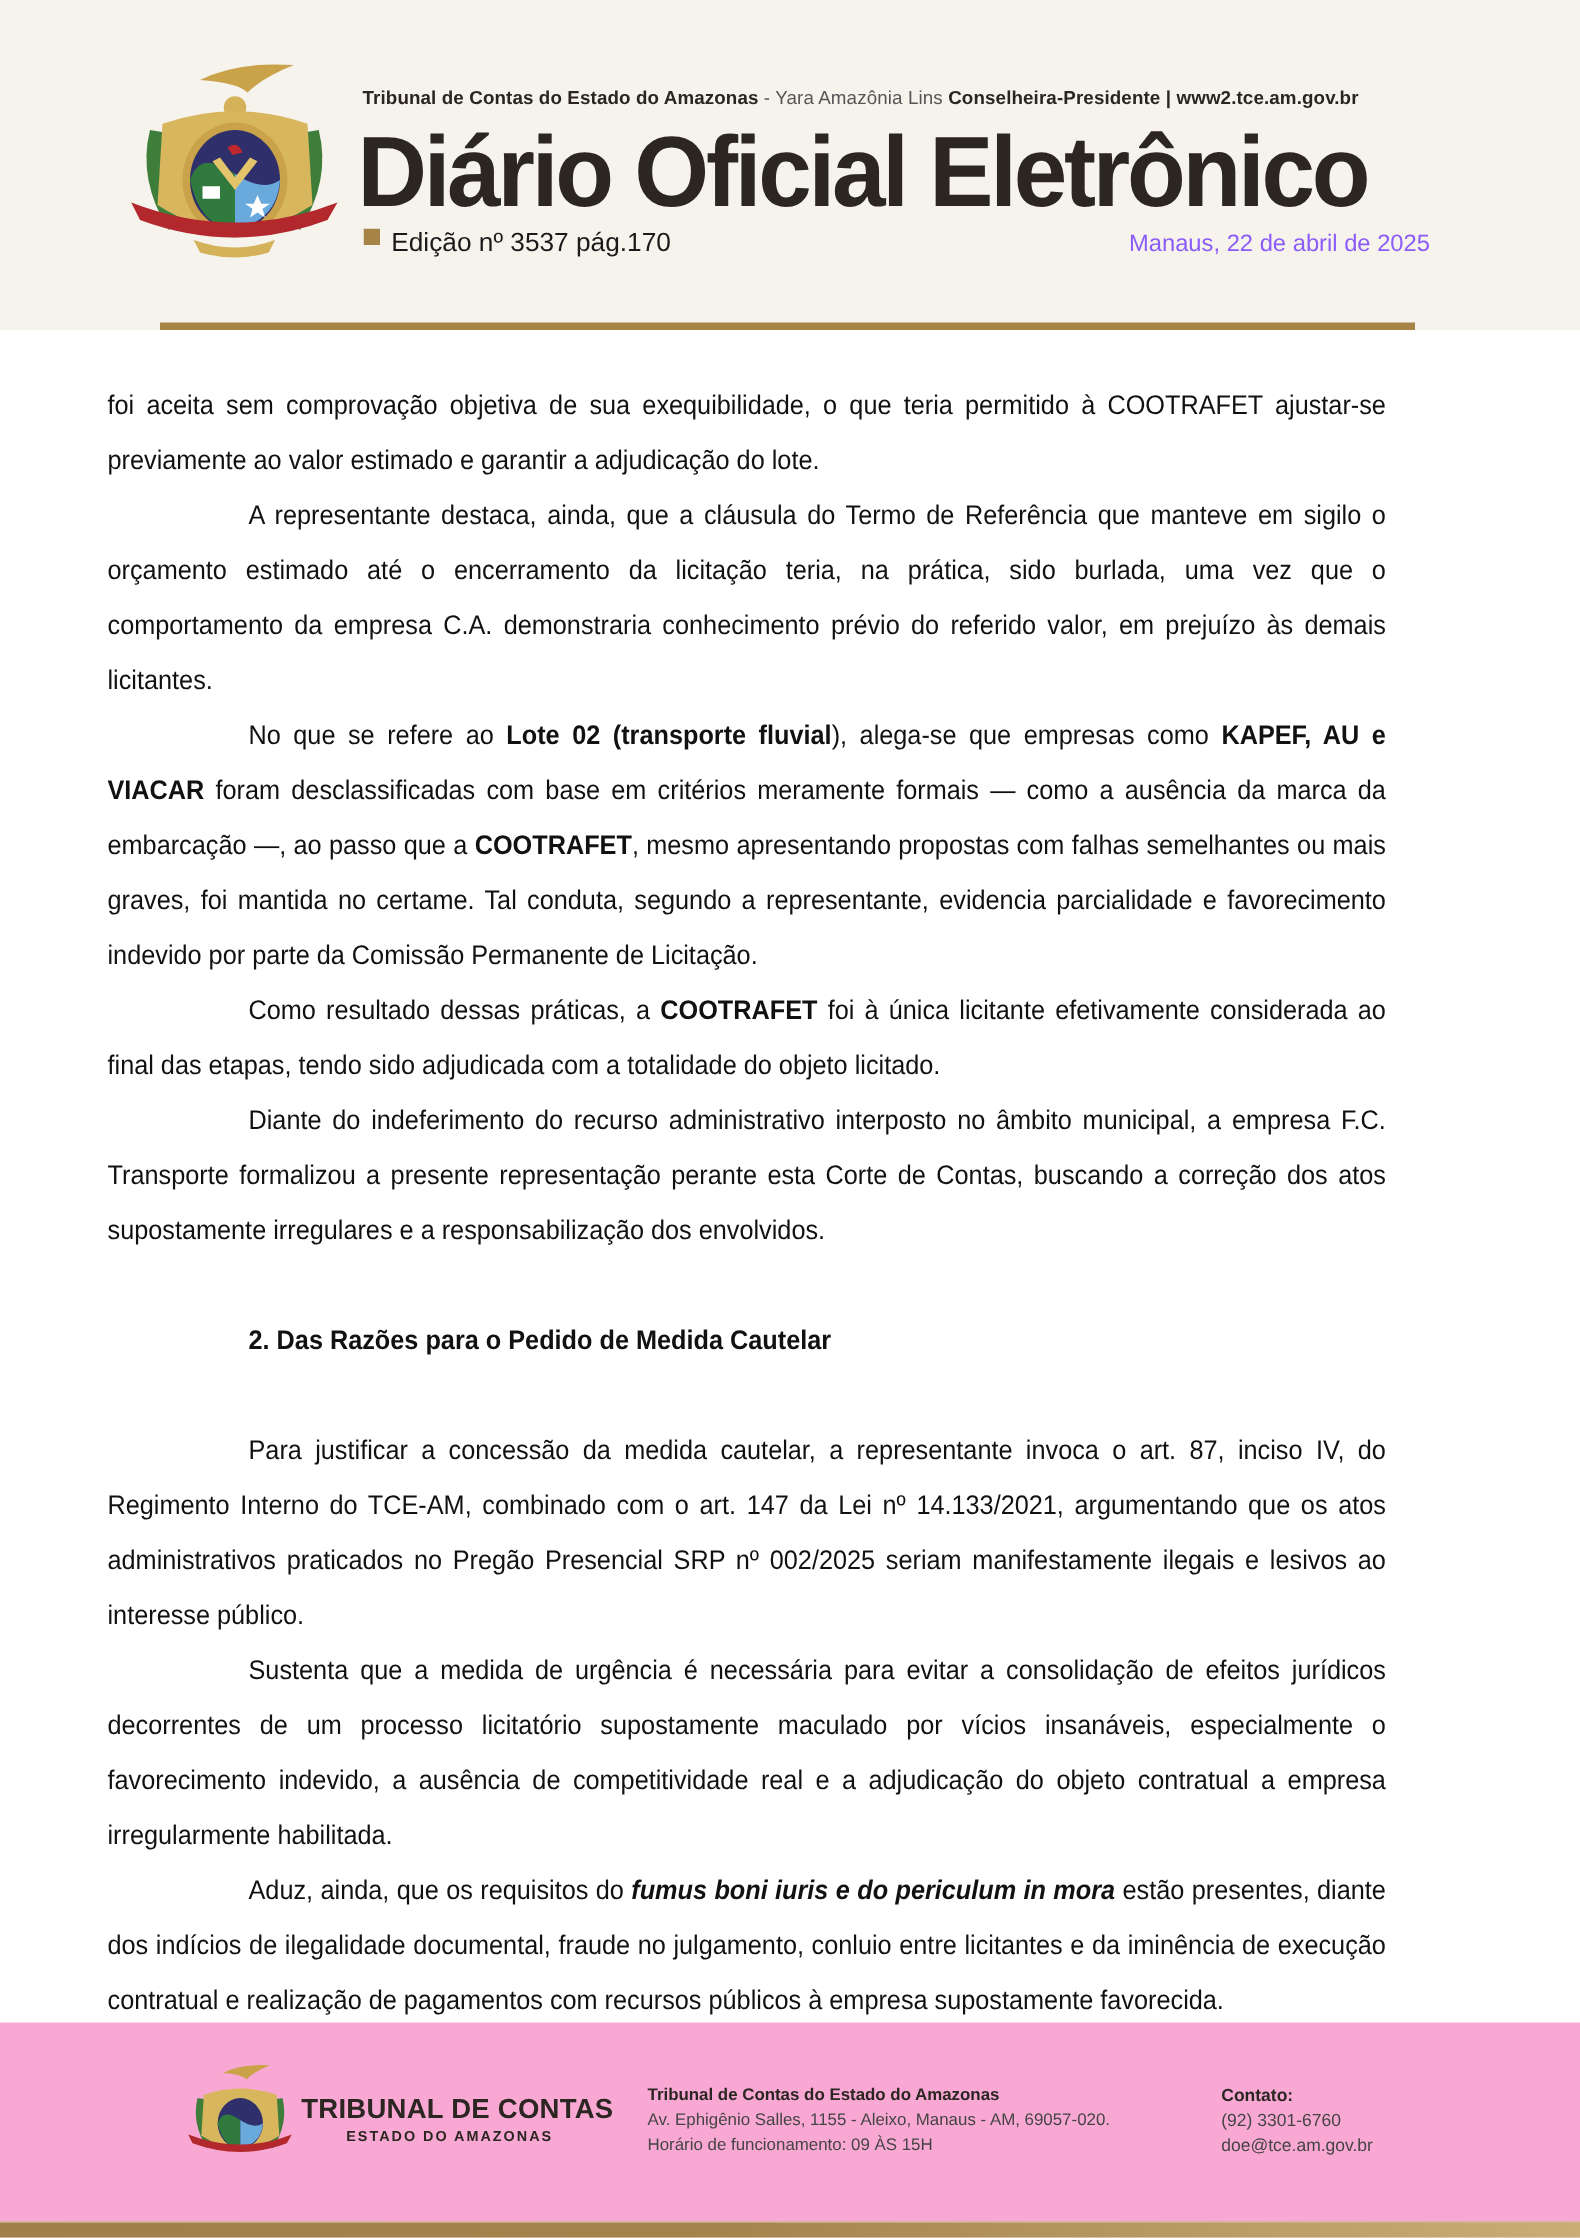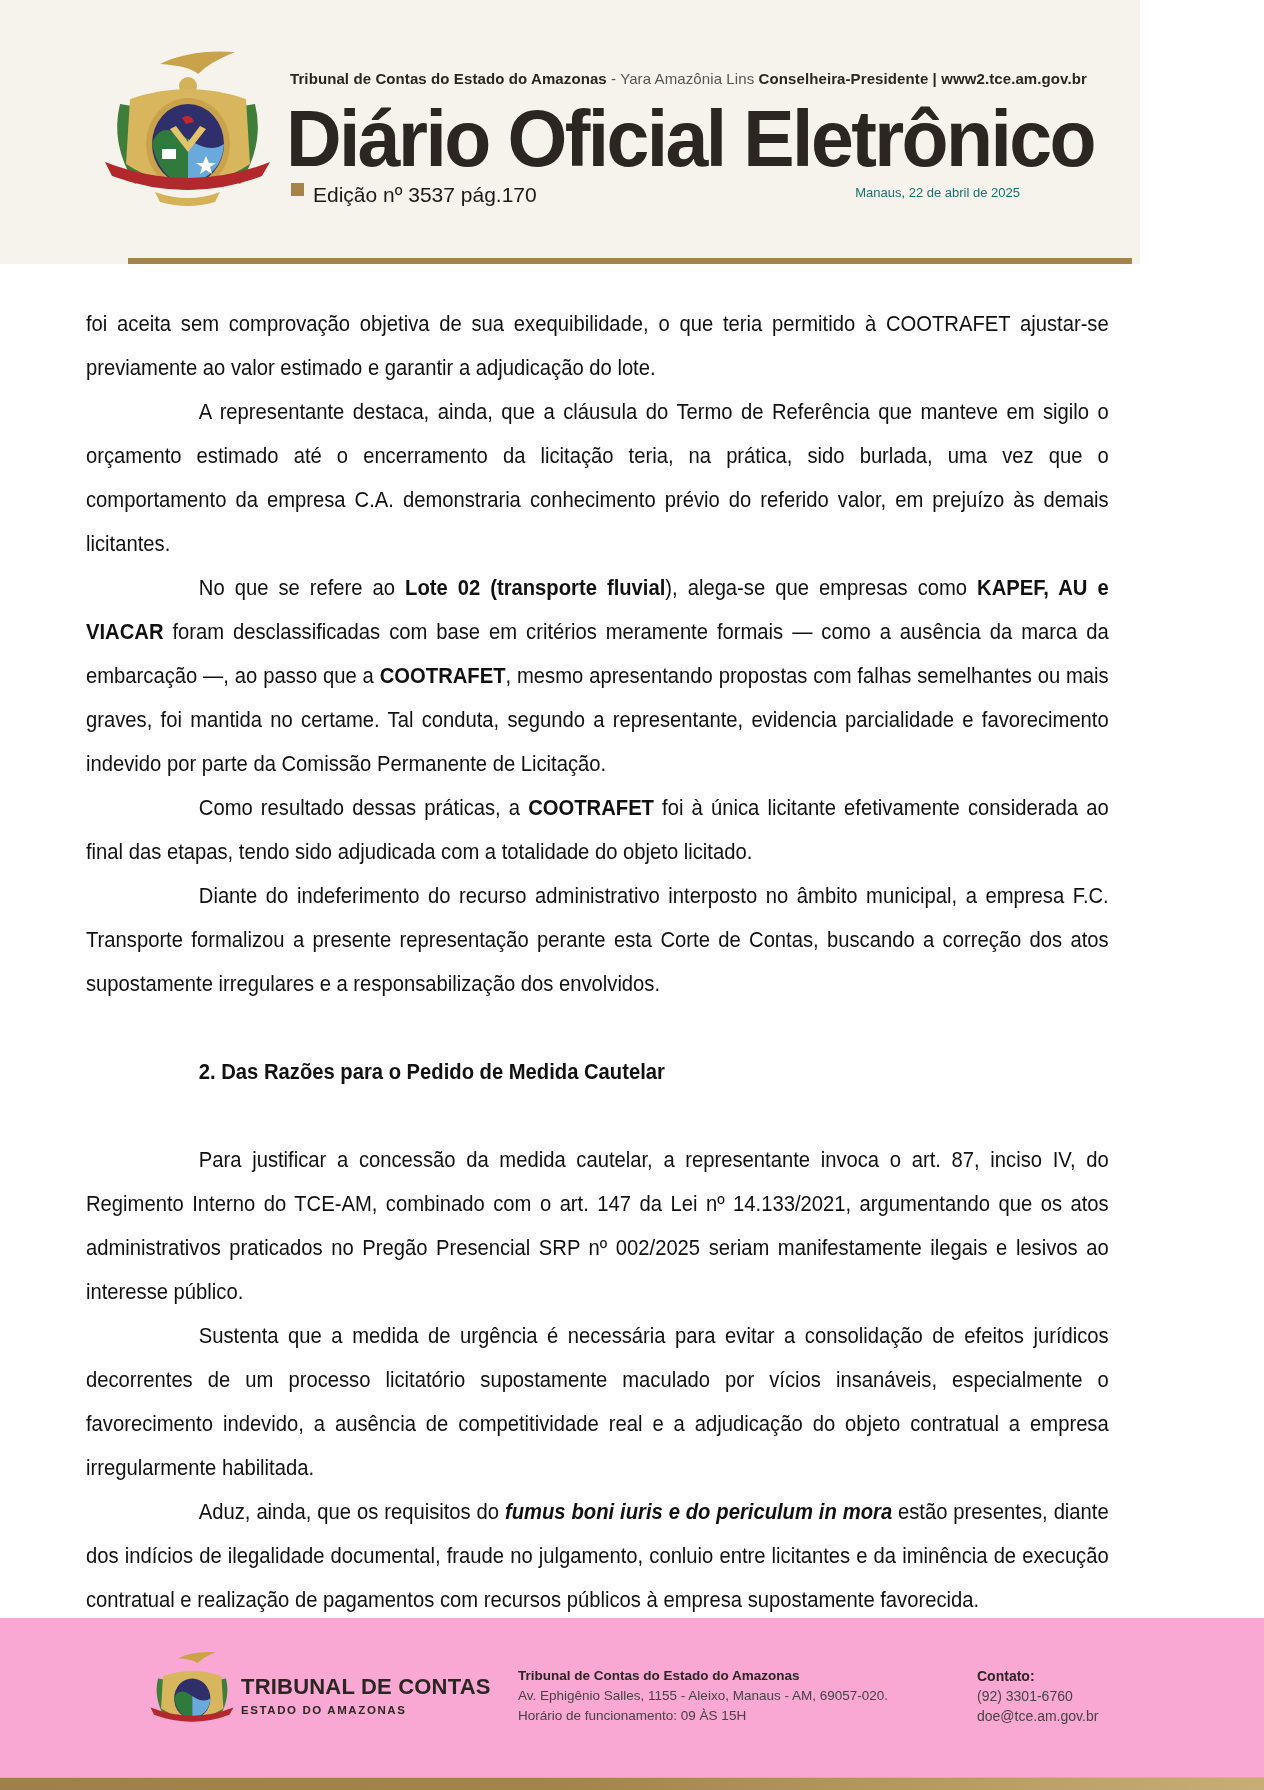--- a/index.html
+++ b/index.html
@@ -3,21 +3,21 @@
 <meta charset="utf-8">
 <style>
   html, body { margin: 0; padding: 0; }
   body {
     width: 1264px; height: 1790px; position: relative; overflow: hidden;
     background: #ffffff;
     font-family: "Liberation Sans", sans-serif;
     color: #111;
   }
   .header {
-    position: absolute; left: 0; top: 0; width: 1140px; height: 264px;
+    position: absolute; left: 0; top: 0; width: 1264px; height: 264px;
     background: #f6f3ec;
   }
   .emblem {
     position: absolute; left: 100px; top: 44px; width: 175px; height: 170px;
   }
   .topline {
     position: absolute; left: 290px; top: 70px; font-size: 15px; color: #2a2520;
     white-space: nowrap; letter-spacing: 0.1px;
   }
   .topline b { font-weight: 700; }
@@ -28,21 +28,21 @@
     font-size: 77px; letter-spacing: -2.6px; color: #2b2622;
     transform: scaleY(1.04); transform-origin: top left;
     white-space: nowrap;
   }
   .edition {
     position: absolute; left: 291px; top: 183px; font-size: 21px; color: #1a1a1a;
     display: flex; align-items: flex-start; white-space: nowrap;
   }
   .edition .sq { width: 13px; height: 13px; background: #a68448; margin-right: 9px; display: inline-block; }
   .date {
-    position: absolute; right: 120px; top: 185px; font-size: 13px; color: #0f766e; white-space: nowrap;
+    position: absolute; right: 120px; top: 185px; font-size: 19px; color: #8b5cf6; white-space: nowrap;
   }
   .goldbar {
     position: absolute; left: 128px; top: 258px; width: 1004px; height: 6px; background: #a68448;
   }
 
   .content {
     position: absolute; left: 86px; top: 302px; width: 1088px;
     font-size: 21.5px; line-height: 44px; color: #111;
     transform: scaleX(0.94); transform-origin: top left;
   }
@@ -51,21 +51,21 @@
   .content .heading { margin: 0; padding-left: 120px; font-weight: 700; }
   .gap1 { height: 44px; }
   .gap2 { height: 44px; }
 
   .footer {
     position: absolute; left: 0; top: 1618px; width: 1264px; height: 172px; background: #f9a8d4;
   }
   .femblem { position: absolute; left: 148px; top: 30px; width: 88px; height: 86px; }
   .fbrand { position: absolute; left: 241px; top: 56px; white-space: nowrap; }
   .fbrand .big { font-size: 22px; font-weight: 700; color: #2b2622; letter-spacing: 0.2px; }
-  .fbrand .small { font-size: 11.5px; font-weight: 700; color: #2b2622; letter-spacing: 1.6px; margin-top: 4px; }
+  .fbrand .small { font-size: 11.5px; font-weight: 700; color: #2b2622; letter-spacing: 1.6px; margin-top: 4px; margin-left: 36px; }
   .faddr { position: absolute; left: 518px; top: 48px; font-size: 13.5px; color: #444; line-height: 20px; white-space: nowrap; }
   .faddr .b, .fcontact .b { font-weight: 700; color: #2b2622; }
   .fcontact { position: absolute; left: 977px; top: 48px; font-size: 14px; color: #444; line-height: 20px; white-space: nowrap; }
   .fbar {
     position: absolute; left: 0; top: 1777px; width: 1264px; height: 13px;
     background: linear-gradient(to right, #a07f48 0%, #a5844c 45%, #c9ad74 100%);
     border-top: 1px solid #c8b888;
   }
 </style>
 </head>

